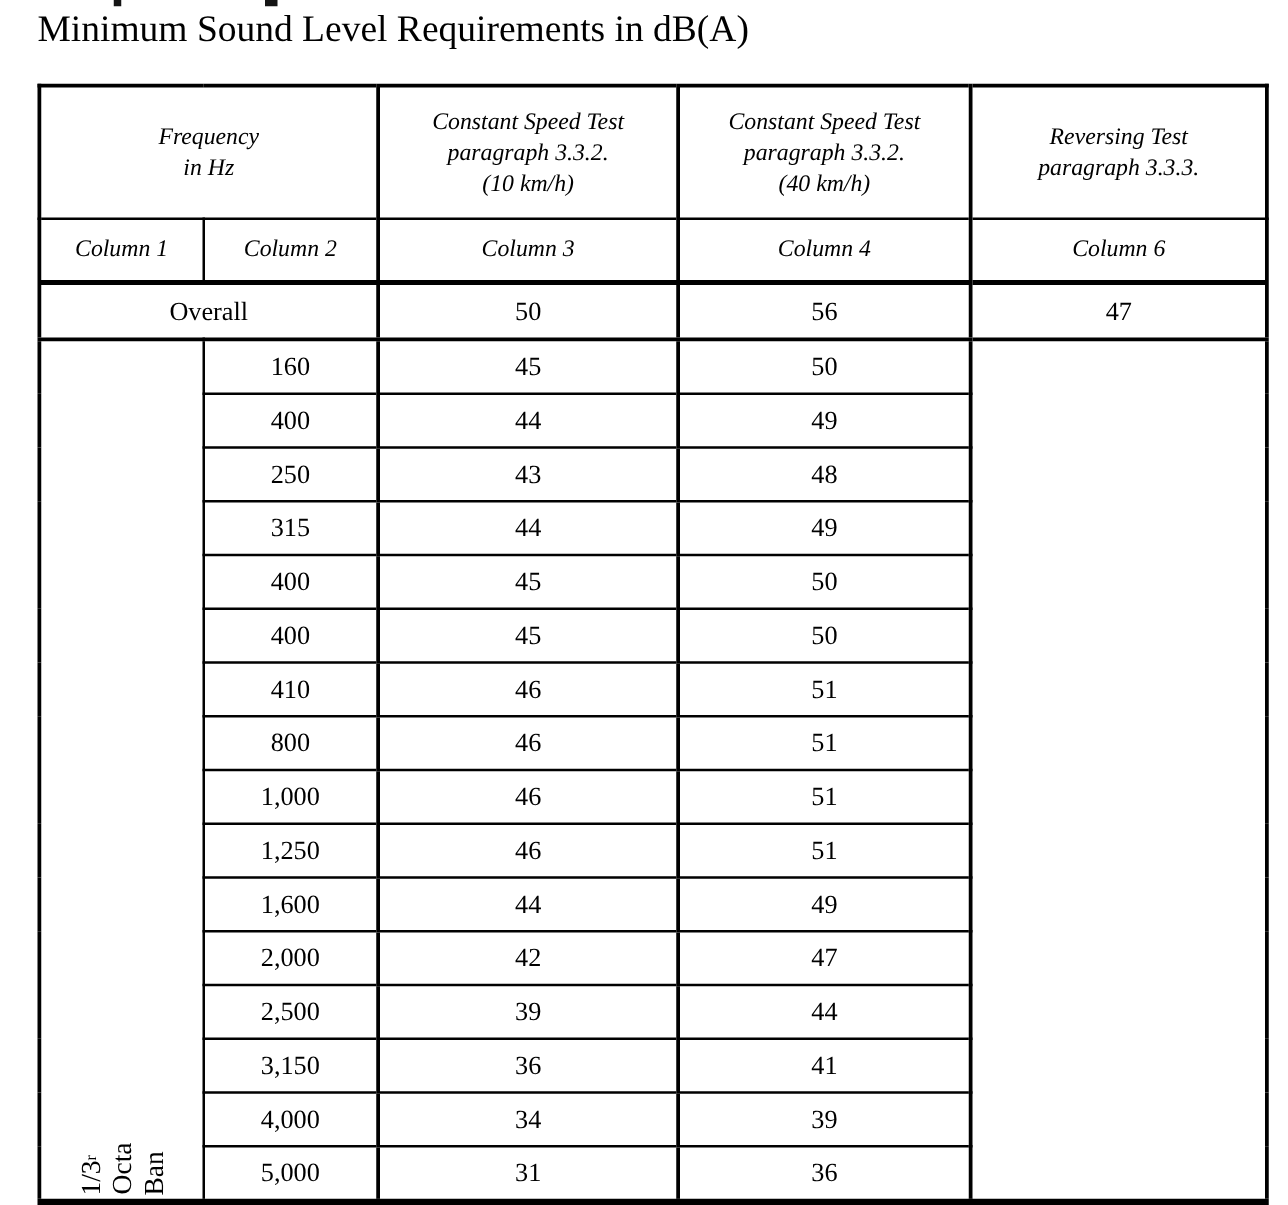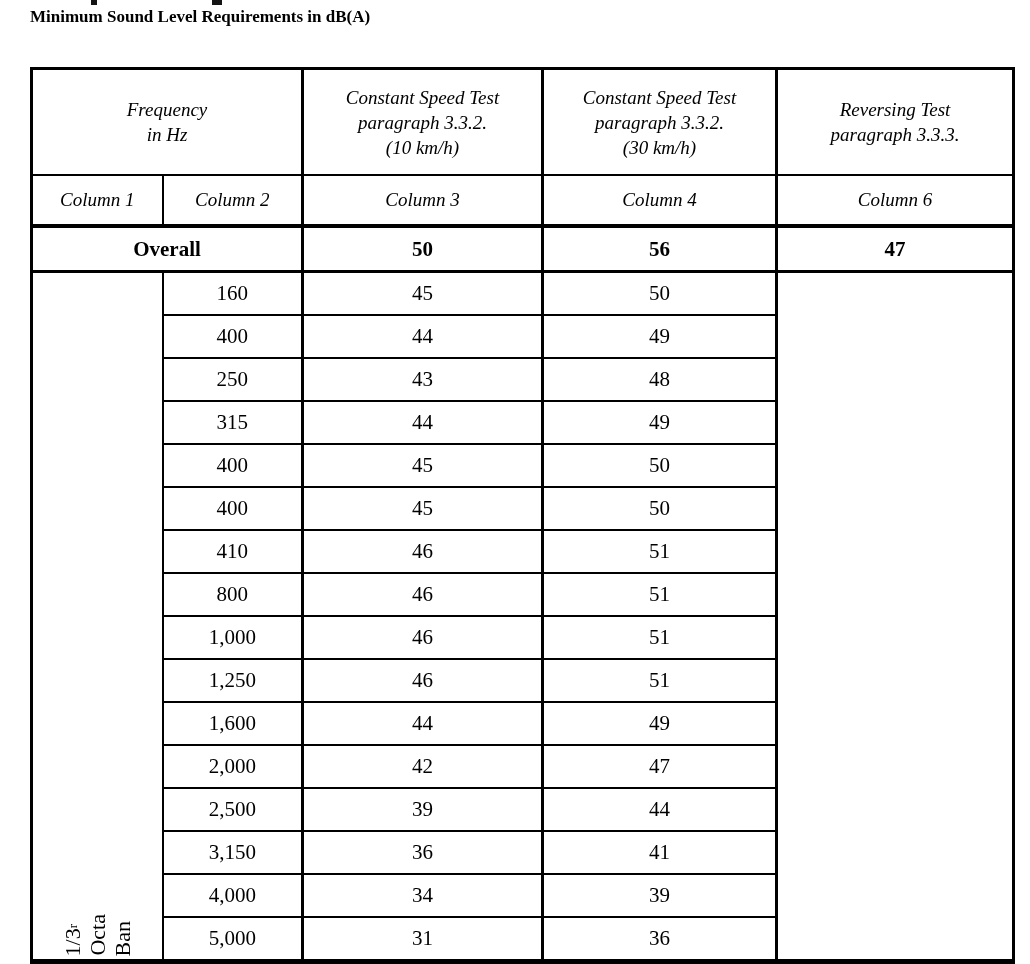--- a/index.html
+++ b/index.html
@@ -19,22 +19,22 @@
     height: 5px;
     background: #141414;
   }
   .frag-1 { left: 91px; width: 6px; }
   .frag-2 { left: 212px; width: 10px; }
 
   .doc-title {
     position: absolute;
     left: 30px;
     top: 7px;
-    font-size: 17px;
-    font-weight: bold;
+    font-size: 30px;
+    font-weight: normal;
     white-space: nowrap;
   }
 
   table.sound-table {
     position: absolute;
     left: 30px;
     top: 55px;
     width: 982px;
     border-collapse: collapse;
     table-layout: fixed;
@@ -50,21 +50,21 @@
     overflow: hidden;
   }
   
   .sound-table td.vthick { border-left-width: 3px; }
 
   
   tr.hdr-row-1 td { height: 104px; font-style: italic; font-size: 19px; line-height: 25px; }
   tr.hdr-row-2 td { height: 48px;  font-style: italic; font-size: 19px; border-bottom-width: 4px; }
 
   
-  tr.overall-row td { height: 42px; font-size: 21px; border-bottom-width: 3px; font-weight: bold; }
+  tr.overall-row td { height: 42px; font-size: 21px; border-bottom-width: 3px; }
 
   
   tr.freq-row td { height: 41px; font-size: 21px; }
 
   td.c1-merged {
     position: relative;
     vertical-align: bottom;
   }
   .rot-wrap {
     position: absolute;
@@ -109,21 +109,21 @@
         <div>in Hz</div>
       </td>
       <td class="vthick">
         <div>Constant Speed Test</div>
         <div>paragraph 3.3.2.</div>
         <div>(10 km/h)</div>
       </td>
       <td class="vthick">
         <div>Constant Speed Test</div>
         <div>paragraph 3.3.2.</div>
-        <div>(30 km/h)</div>
+        <div>(40 km/h)</div>
       </td>
       <td class="vthick">
         <div>Reversing Test</div>
         <div>paragraph 3.3.3.</div>
       </td>
     </tr>
 
     <tr class="hdr-row-2">
       <td>Column 1</td>
       <td>Column 2</td>

